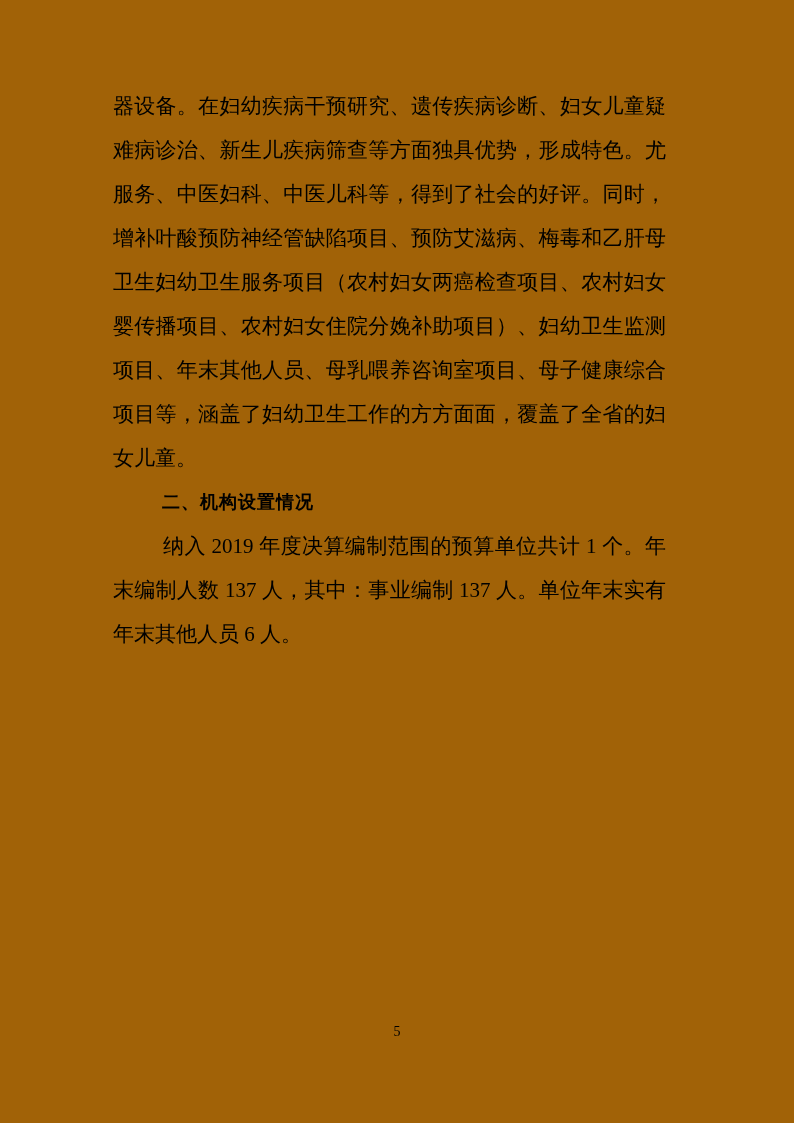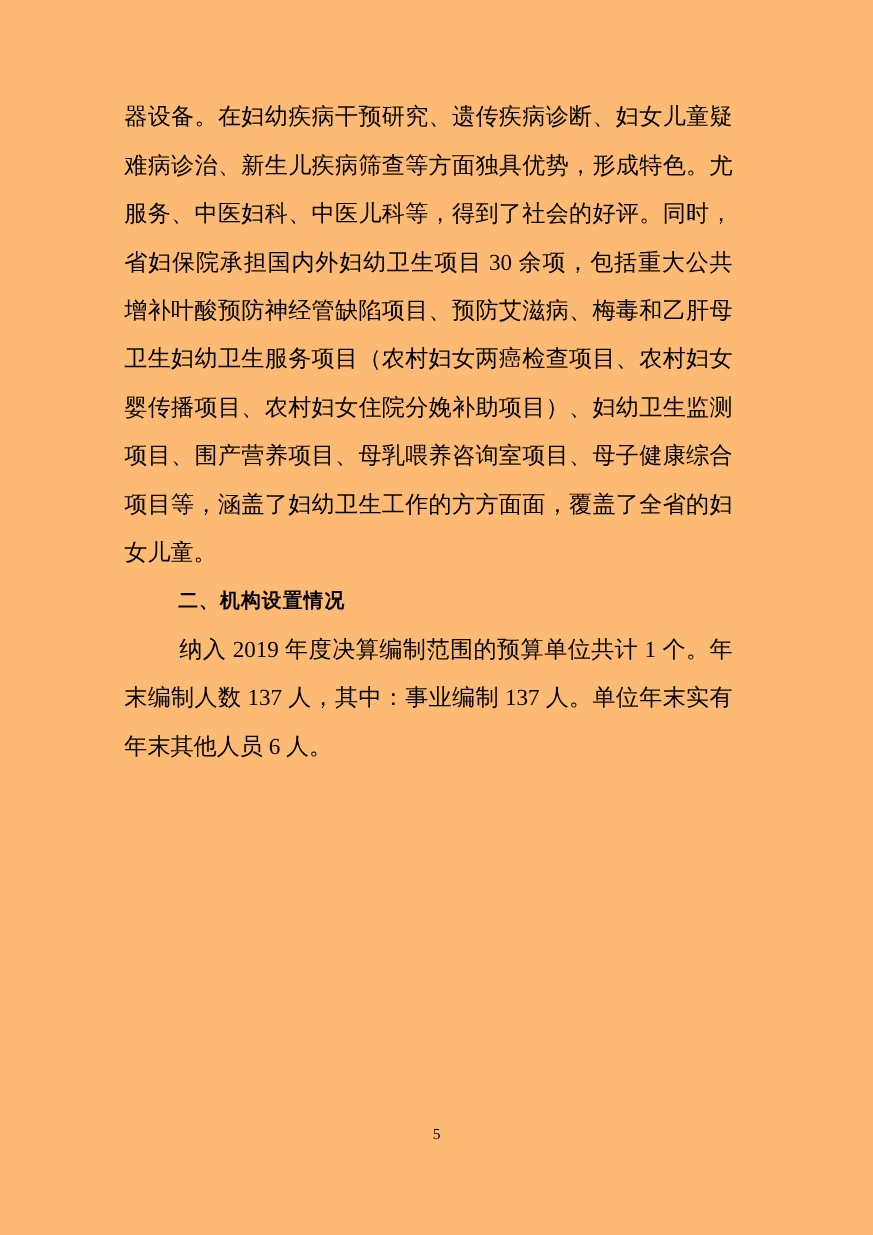--- a/index.html
+++ b/index.html
@@ -4,21 +4,21 @@
 <style>
   html, body {
     margin: 0;
     padding: 0;
     background: #ffffff;
   }
   .page {
     position: relative;
     width: 794px;
     height: 1123px;
-    background: #fdba74;
+    background: #a16207;
     color: #000000;
     overflow: hidden;
   }
   .text-block {
     position: absolute;
     left: 113px;
     top: 84px;
     width: 553px;
   }
   .line {
@@ -66,25 +66,24 @@
 </head>
 <body>
 
 <div class="page">
 
   <div class="text-block">
 
     <div class="line">器设备。在妇幼疾病干预研究、遗传疾病诊断、妇女儿童疑</div>
     <div class="line">难病诊治、新生儿疾病筛查等方面独具优势，形成特色。尤</div>
     <div class="line">服务、中医妇科、中医儿科等，得到了社会的好评。同时，</div>
-    <div class="line">省妇保院承担国内外妇幼卫生项目 30 余项，包括重大公共</div>
     <div class="line">增补叶酸预防神经管缺陷项目、预防艾滋病、梅毒和乙肝母</div>
     <div class="line">卫生妇幼卫生服务项目（农村妇女两癌检查项目、农村妇女</div>
     <div class="line">婴传播项目、农村妇女住院分娩补助项目）、妇幼卫生监测</div>
-    <div class="line">项目、围产营养项目、母乳喂养咨询室项目、母子健康综合</div>
+    <div class="line">项目、年末其他人员、母乳喂养咨询室项目、母子健康综合</div>
     <div class="line">项目等，涵盖了妇幼卫生工作的方方面面，覆盖了全省的妇</div>
     <div class="line no-justify">女儿童。</div>
 
     <div class="section-heading">二、机构设置情况</div>
 
     <div class="line indent-2">纳入 2019 年度决算编制范围的预算单位共计 1 个。年</div>
     <div class="line">末编制人数 137 人，其中：事业编制 137 人。单位年末实有</div>
     <div class="line no-justify">年末其他人员 6 人。</div>
 
   </div>

